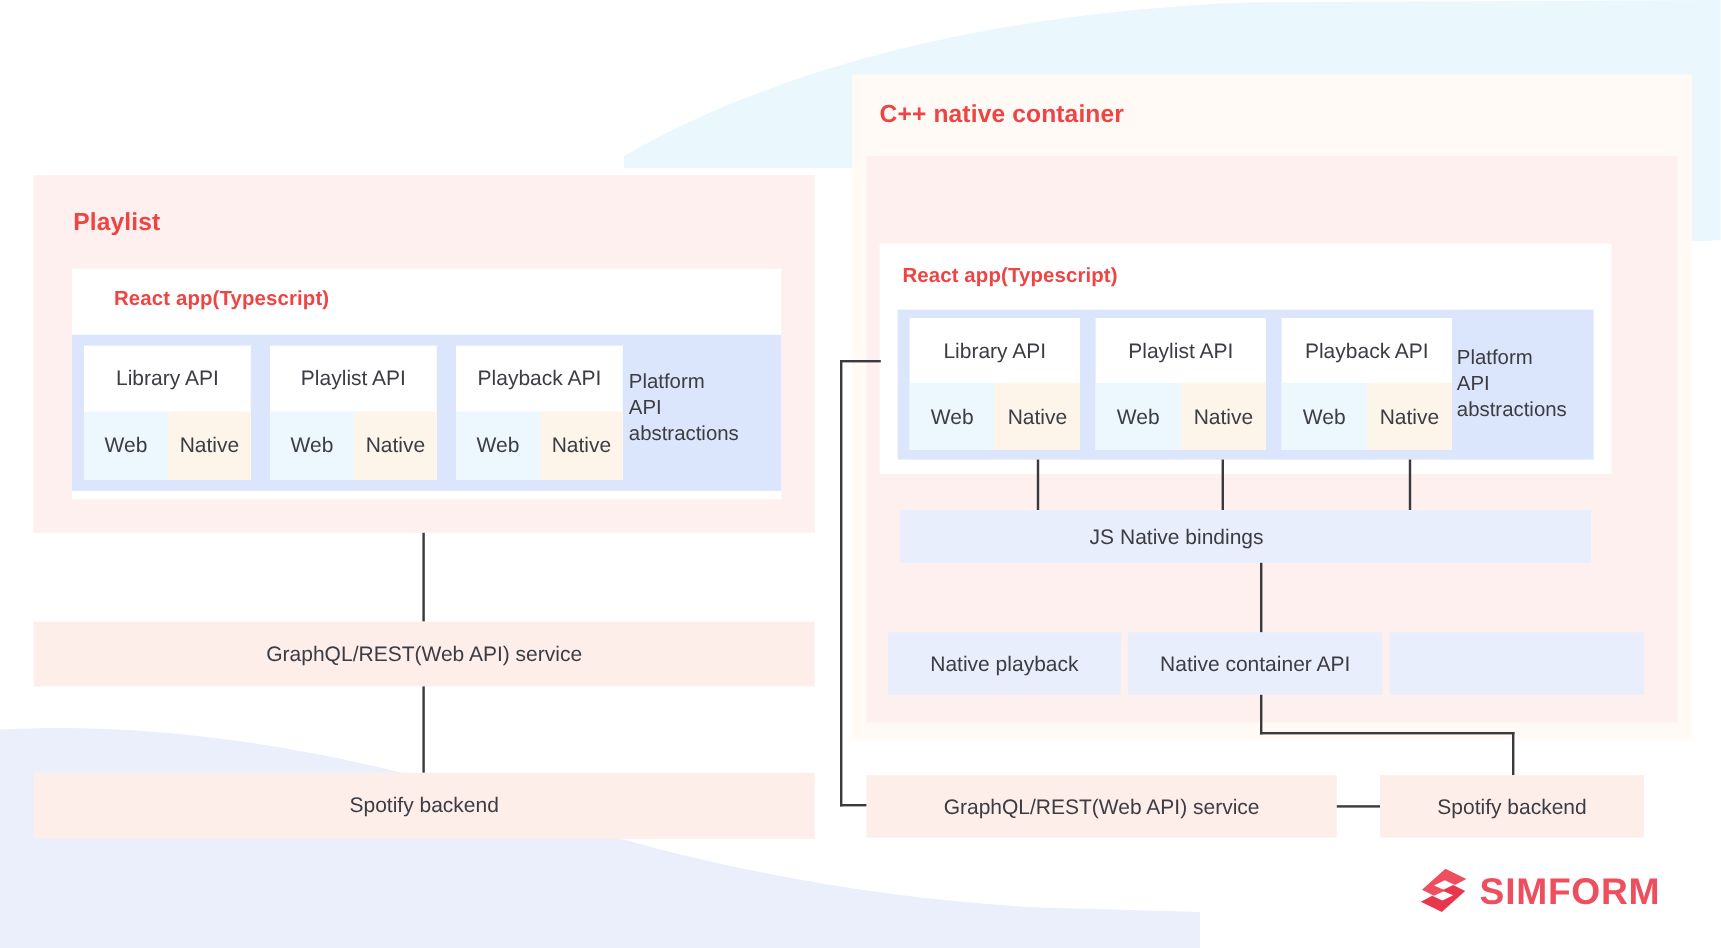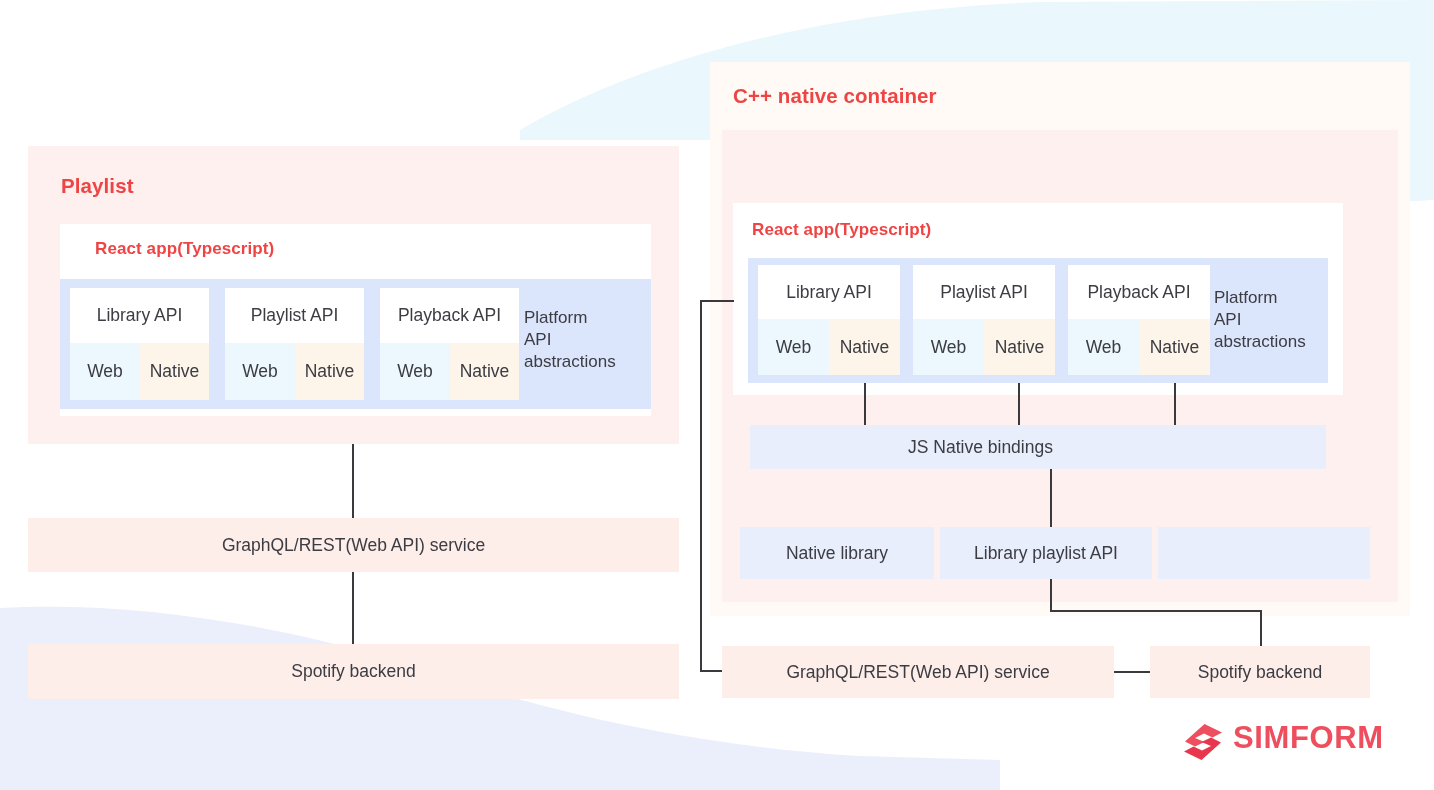--- a/index.html
+++ b/index.html
@@ -50,21 +50,21 @@
     font-size: 17px;
     line-height: 22px;
   }
 
   
   .conn { position: absolute; background: #3a3a3e; }
   .conn-v { width: 2.4px; }
   .conn-h { height: 2.4px; }
 
   
-  #logo { position: absolute; left: 1182px; top: 722px; display: flex; gap: 9px; }
+  #logo { position: absolute; left: 1182px; top: 722px; display: flex; align-items: center; gap: 9px; }
   #logo-text {
     font-size: 31px; font-weight: bold; color: #ee4f5f;
     letter-spacing: .6px; line-height: 1;
   }
 </style>
 </head>
 <body>
 
 <div id="stage">
 
@@ -158,24 +158,24 @@
   <div class="conn conn-v" style="left:864px; top:383px; height:42px;"></div>
   <div class="conn conn-v" style="left:1018px; top:383px; height:42px;"></div>
   <div class="conn conn-v" style="left:1174px; top:383px; height:42px;"></div>
 
   <div class="box box-lav" style="left:750px; top:425px; width:576px; height:44px;"></div>
   <div class="lbl-c" style="left:750px; top:425px; width:461px; height:44px;">JS Native bindings</div>
 
   <div class="conn conn-v" style="left:1050px; top:469px; height:58px;"></div>
 
   <div class="box box-lav" style="left:740px; top:527px; width:194px; height:52px;"></div>
-  <div class="lbl-c" style="left:740px; top:527px; width:194px; height:52px;">Native library</div>
+  <div class="lbl-c" style="left:740px; top:527px; width:194px; height:52px;">Native playback</div>
 
   <div class="box box-lav" style="left:940px; top:527px; width:212px; height:52px;"></div>
-  <div class="lbl-c" style="left:940px; top:527px; width:212px; height:52px;">Library playlist API</div>
+  <div class="lbl-c" style="left:940px; top:527px; width:212px; height:52px;">Native container API</div>
 
   <div class="box box-lav" style="left:1158px; top:527px; width:212px; height:52px;"></div>
 
   <div class="conn conn-v" style="left:1050px; top:579px; height:33px;"></div>
   <div class="conn conn-h" style="left:1050px; top:610px; width:212px;"></div>
   <div class="conn conn-v" style="left:1260px; top:610px; height:36px;"></div>
 
   <div class="conn conn-h" style="left:700px; top:300px; width:34px;"></div>
   <div class="conn conn-v" style="left:700px; top:300px; height:372px;"></div>
   <div class="conn conn-h" style="left:700px; top:670px; width:32px;"></div>

